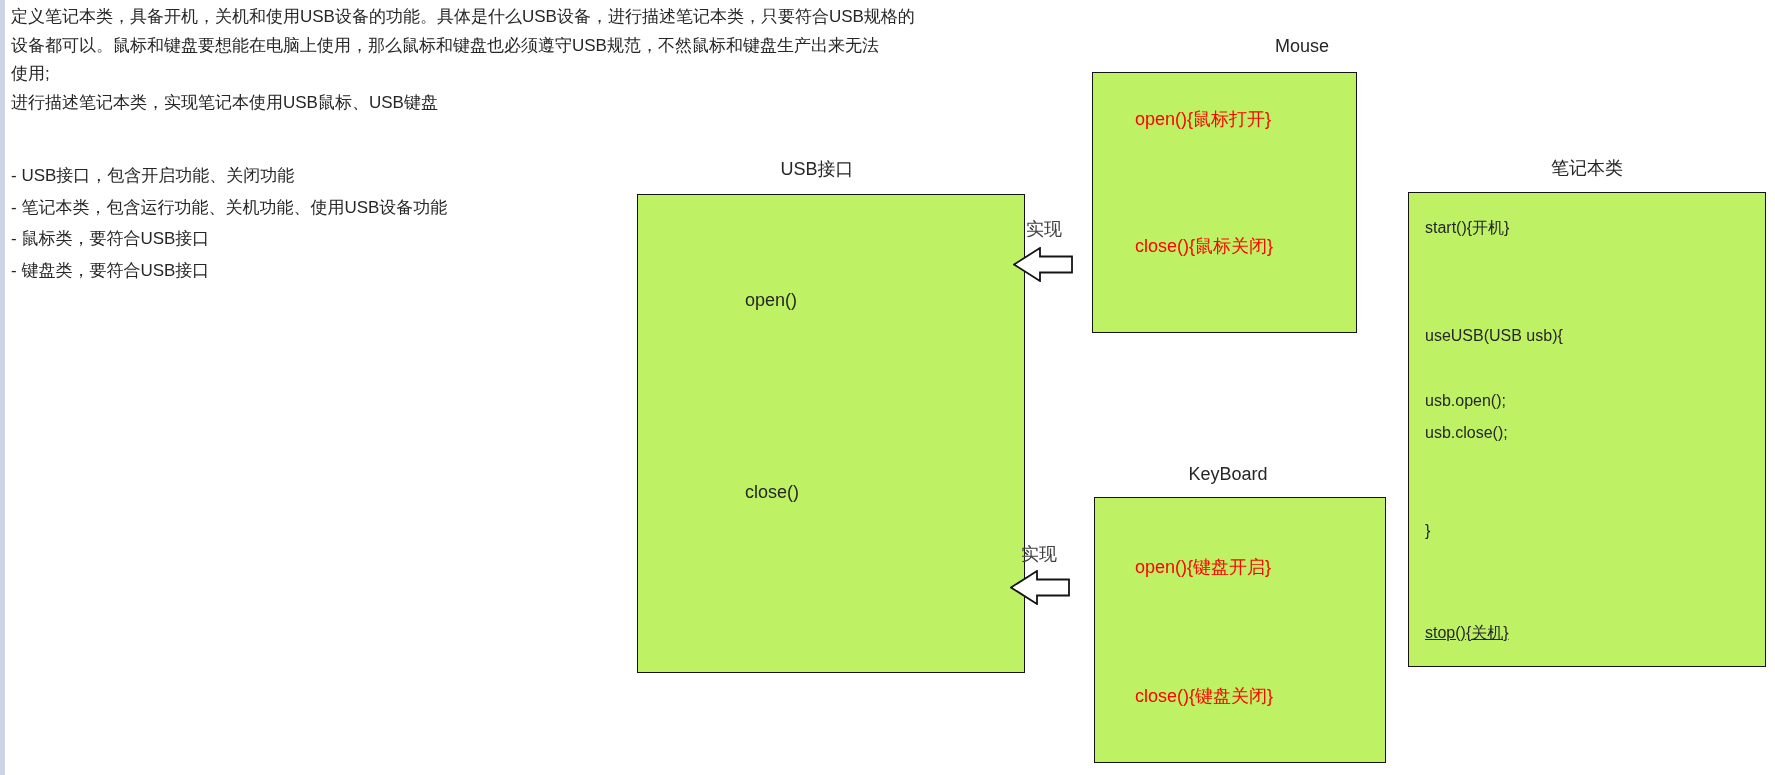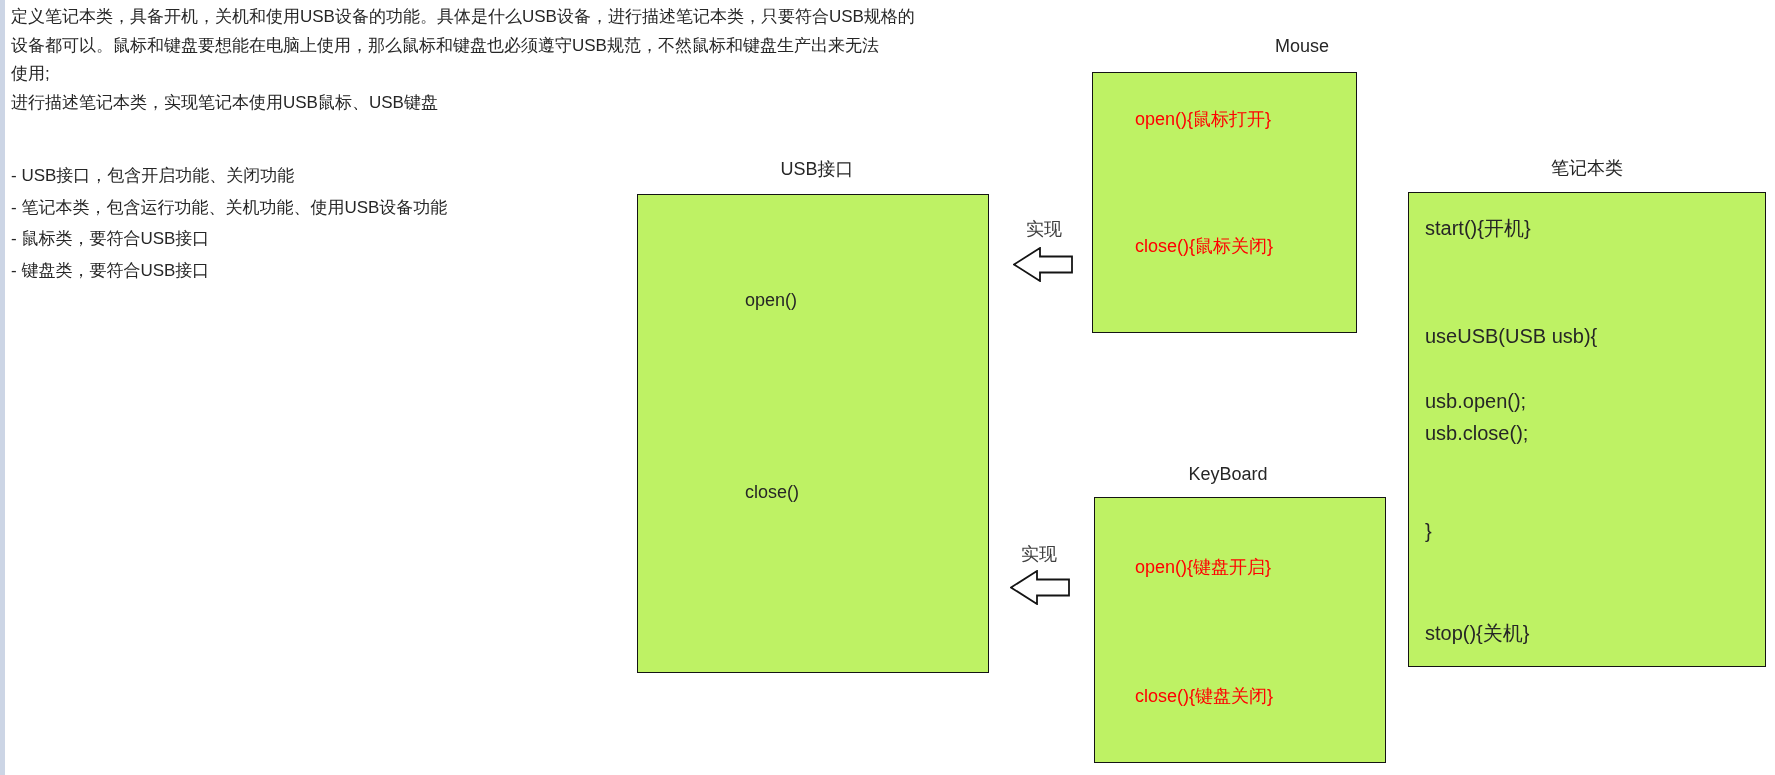--- a/index.html
+++ b/index.html
@@ -53,43 +53,43 @@
   }
   .method {
     position: absolute;
     font-size: 18px;
     white-space: nowrap;
     line-height: 22px;
   }
   .red { color: #ff0000; }
 
   .usb-title      { left: 637px;  top: 157px; width: 360px; }
-  .usb-box        { left: 637px;  top: 194px; width: 352px; height: 479px; }
+  .usb-box        { left: 637px;  top: 194px; width: 388px; height: 479px; }
   .usb-open       { left: 107px;  top: 94px;  }
   .usb-close      { left: 107px;  top: 286px; }
 
   .mouse-title    { left: 1064px; top: 36px;  width: 265px; text-align: right; }
   .mouse-box      { left: 1092px; top: 72px;  width: 265px; height: 261px; }
   .mouse-open     { left: 42px;   top: 35px;  }
   .mouse-close    { left: 42px;   top: 162px; }
 
   .keyboard-title { left: 1094px; top: 464px; width: 268px; }
   .keyboard-box   { left: 1094px; top: 497px; width: 292px; height: 266px; }
   .kb-open        { left: 40px;   top: 58px;  }
   .kb-close       { left: 40px;   top: 187px; }
 
   .notebook-title { left: 1408px; top: 156px; width: 358px; }
   .notebook-box   { left: 1408px; top: 192px; width: 358px; height: 475px; }
-  .nb-line        { position: absolute; left: 16px; font-size: 20px; white-space: nowrap; line-height: 22px; }
+  .nb-line        { position: absolute; left: 16px; font-size: 16px; white-space: nowrap; line-height: 22px; }
   .nb-l0 { top: 24px;  }
   .nb-l1 { top: 132px; }
   .nb-l2 { top: 197px; }
   .nb-l3 { top: 229px; }
   .nb-l4 { top: 327px; }
-  .nb-l5 { top: 429px; }
+  .nb-l5 { top: 429px; text-decoration: underline; }
 
   .impl-label {
     position: absolute;
     font-size: 18px;
     color: #404040;
     white-space: nowrap;
     line-height: 20px;
   }
   .impl-label-1 { left: 1026px; top: 219px; }
   .impl-label-2 { left: 1021px; top: 544px; }

